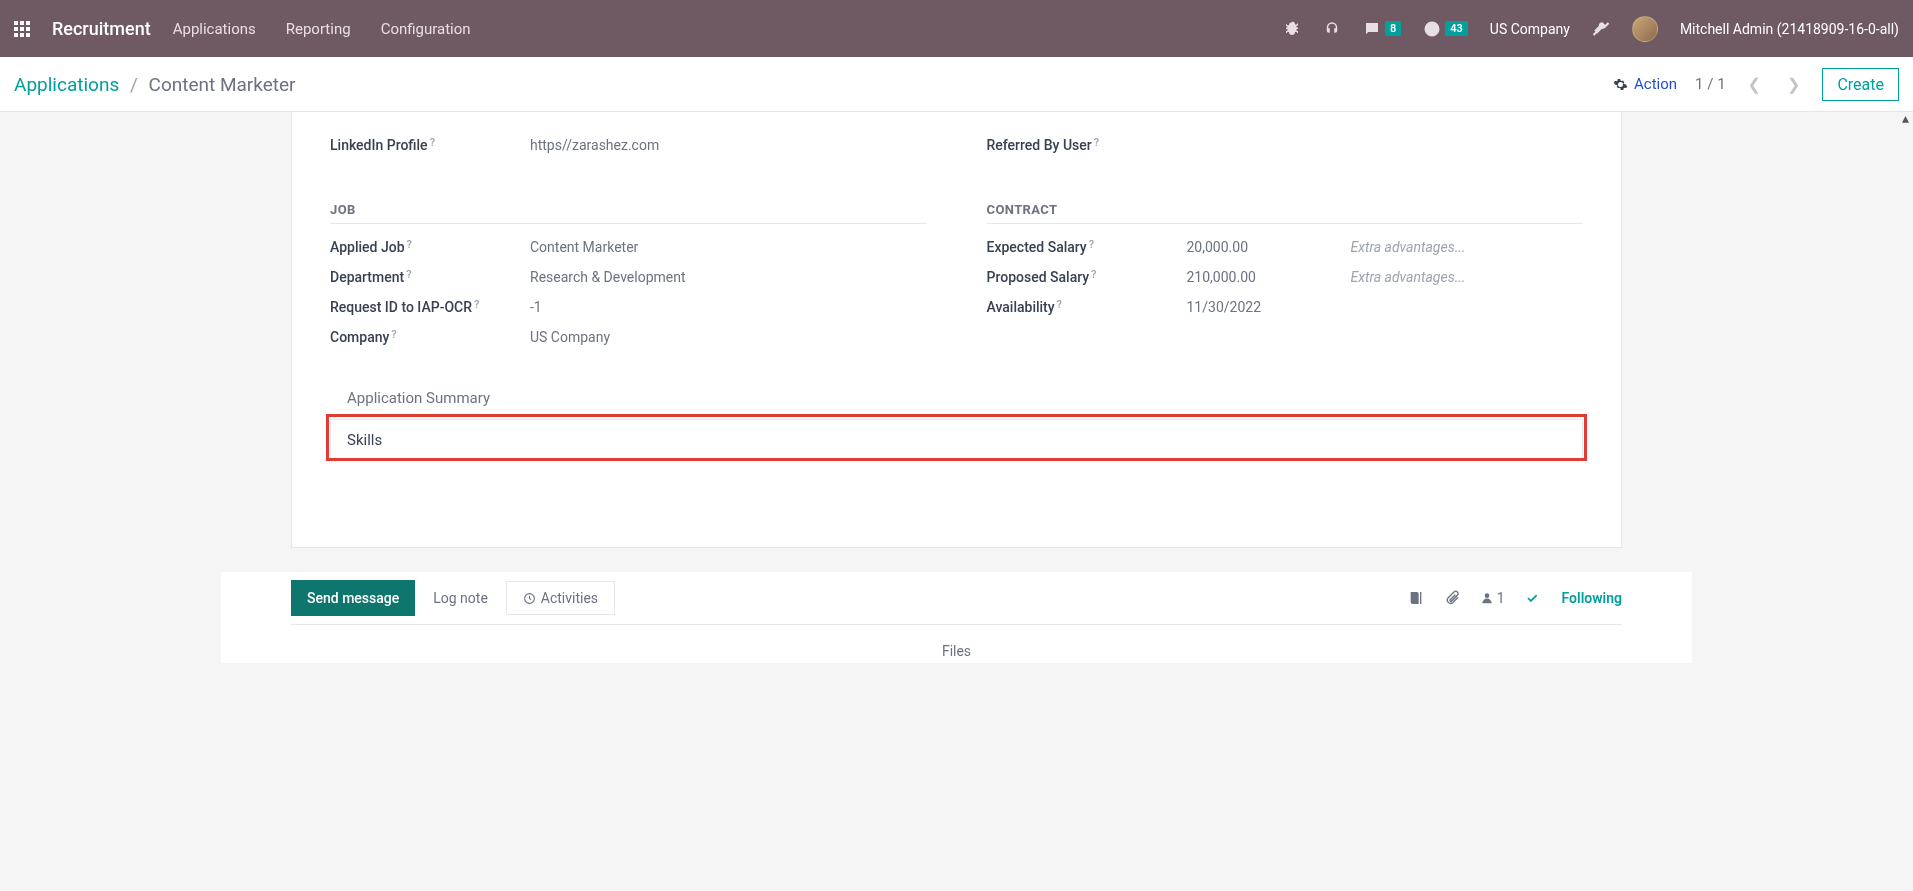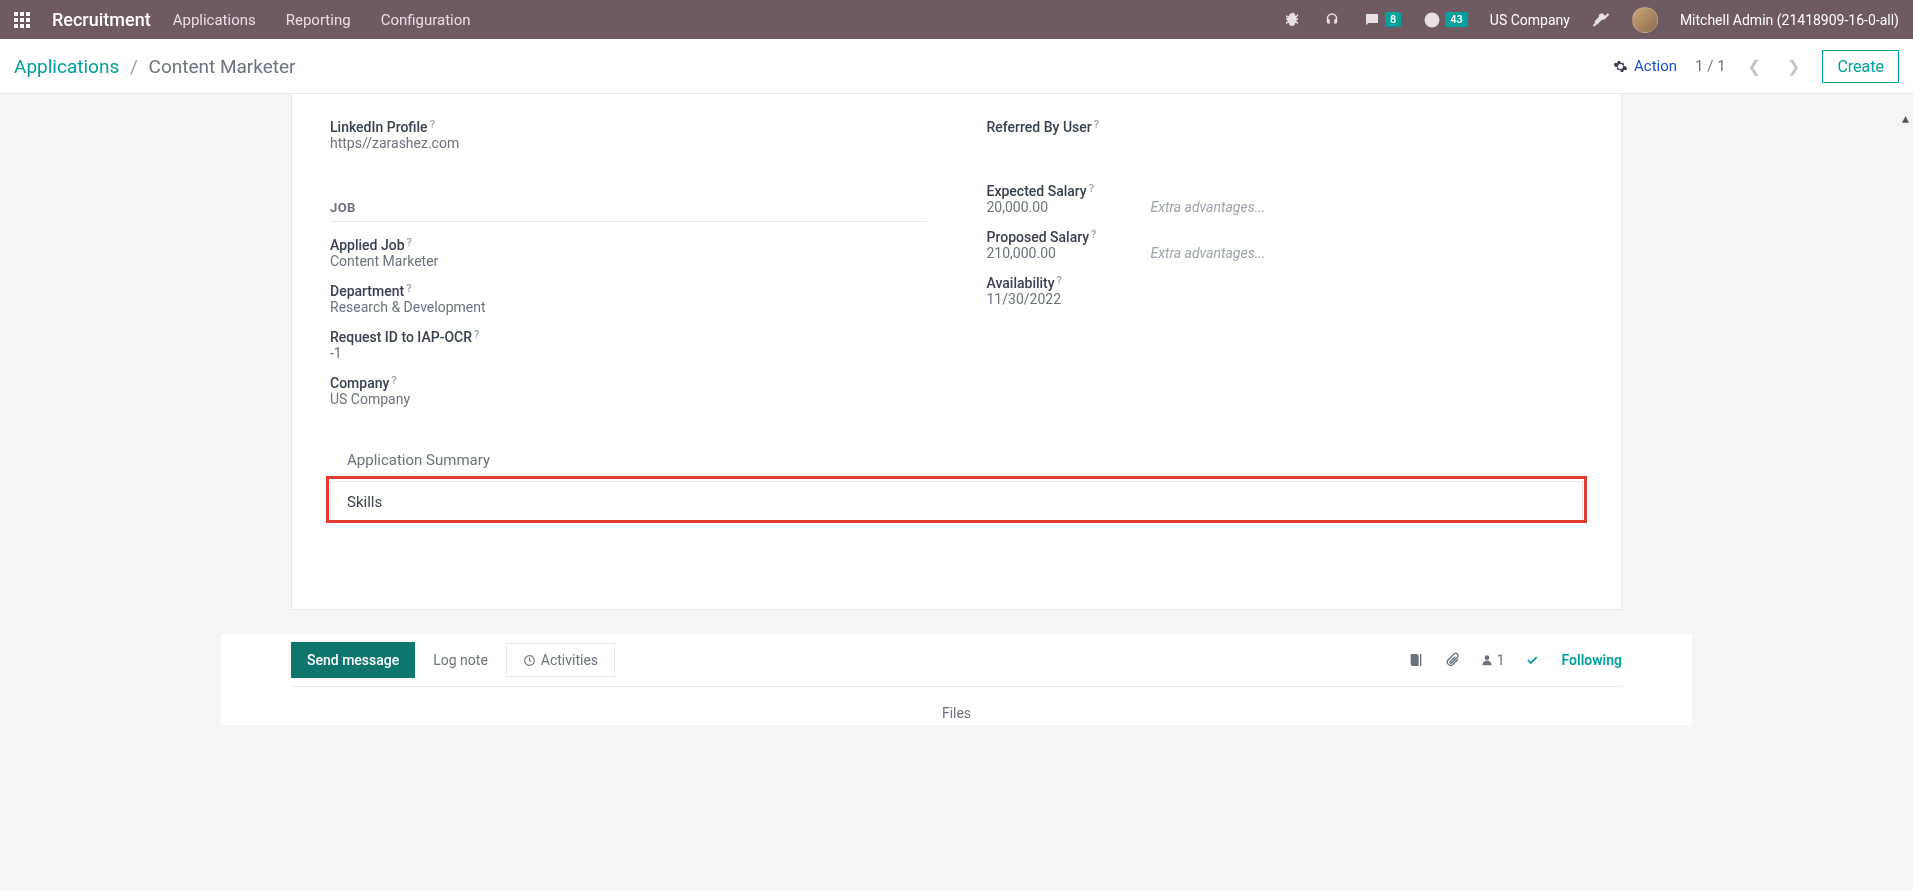--- a/index.html
+++ b/index.html
@@ -1,19 +1,19 @@
 <!DOCTYPE html>
 <html><head>
   <meta charset="utf-8">
   <style>
     * { margin:0; padding:0; box-sizing:border-box; font-family:-apple-system,BlinkMacSystemFont,"Segoe UI",Roboto,sans-serif; }
     body { background:#f5f5f5; color:#374151; font-size:14px; overflow-x:hidden; }
     
     
-    .topbar { background:#6f5963; color:#fff; height:39px; display:flex; align-items:center; padding:0 14px; gap:22px; position:relative; }
+    .topbar { background:#6f5963; color:#fff; height:57px; display:flex; align-items:center; padding:0 14px; gap:22px; position:relative; }
     .apps-icon { display:grid; grid-template-columns:repeat(3,4px); grid-template-rows:repeat(3,4px); gap:2px; cursor:pointer; }
     .apps-icon span { background:#fff; width:4px; height:4px; }
     .brand { font-size:18px; font-weight:500; }
     .topnav { display:flex; gap:30px; font-size:15px; }
     .topnav a { color:#e8dfe4; text-decoration:none; cursor:pointer; }
     .topbar-right { margin-left:auto; display:flex; align-items:center; gap:22px; }
     .badge-wrap { position:relative; display:flex; align-items:center; gap:4px; cursor:pointer; }
     .badge { background:#00a09d; color:#fff; font-size:11px; font-weight:600; padding:1px 5px; border-radius:2px; }
     .avatar { width:26px; height:26px; border-radius:50%; background:linear-gradient(135deg,#c9a876,#8e6a4d); border:1px solid #fff3; }
     .ticon { width:18px; height:18px; fill:#e8dfe4; cursor:pointer; }
@@ -28,21 +28,21 @@
     .action-btn { display:flex; align-items:center; gap:6px; color:#1d4ed8; cursor:pointer; font-size:15px; }
     .pager { color:#6b7280; font-size:15px; }
     .arrow { color:#c5c5c5; font-size:16px; cursor:pointer; padding:0 4px; }
     .create-btn { border:1px solid #00a09d; color:#00a09d; background:#fff; padding:6px 14px; cursor:pointer; font-size:16px; }
     
     
     .main { margin:0 auto; max-width:1471px; padding:0 70px; }
     .sheet { background:#fff; border:1px solid #e5e7eb; border-top:none; padding:0 38px 24px; position:relative; }
     .cols { display:flex; gap:60px; padding-top:18px; }
     .col { flex:1; }
-    .frow { display:flex; padding:7px 0; align-items:flex-start;flex-direction:column; }
+    .frow { display:flex; padding:7px 0; align-items:flex-start; }
     .flab { width:200px; color:#374151; font-weight:500; position:relative; }
     .flab .q { color:#9ca3af; font-size:11px; position:relative; top:-4px; margin-left:2px; }
     .fval { color:#6b7280; flex:1; }
     .fval input { border:none; font-size:14px; color:#6b7280; width:100%; outline:none; }
     .fval input::placeholder { color:#9ca3af; font-style:italic; }
     .fval-split { display:flex; gap:14px; }
     .fval-split .v { color:#6b7280; min-width:150px; }
     
     .sect-head { font-size:13px; font-weight:700; color:#6b7280; text-transform:uppercase; letter-spacing:.4px; border-bottom:1px solid #e5e7eb; padding:24px 0 6px; margin-bottom:8px; }
     
@@ -182,20 +182,21 @@
         <div class="frow">
             <div class="flab"><span>Request ID to IAP-OCR</span><span class="q">?</span></div>
             <div class="fval">-1</div>
           </div>
         <div class="frow">
             <div class="flab"><span>Company</span><span class="q">?</span></div>
             <div class="fval">US Company</div>
           </div>
       </div>
       <div class="col">
+        <div class="sect-head">CONTRACT</div>
         <div class="frow">
             <div class="flab"><span>Expected Salary</span><span class="q">?</span></div>
           <div class="fval fval-split">
             <span class="v">20,000.00</span>
             <input placeholder="Extra advantages..." style="">
           </div>
         </div>
         <div class="frow">
             <div class="flab"><span>Proposed Salary</span><span class="q">?</span></div>
           <div class="fval fval-split">

